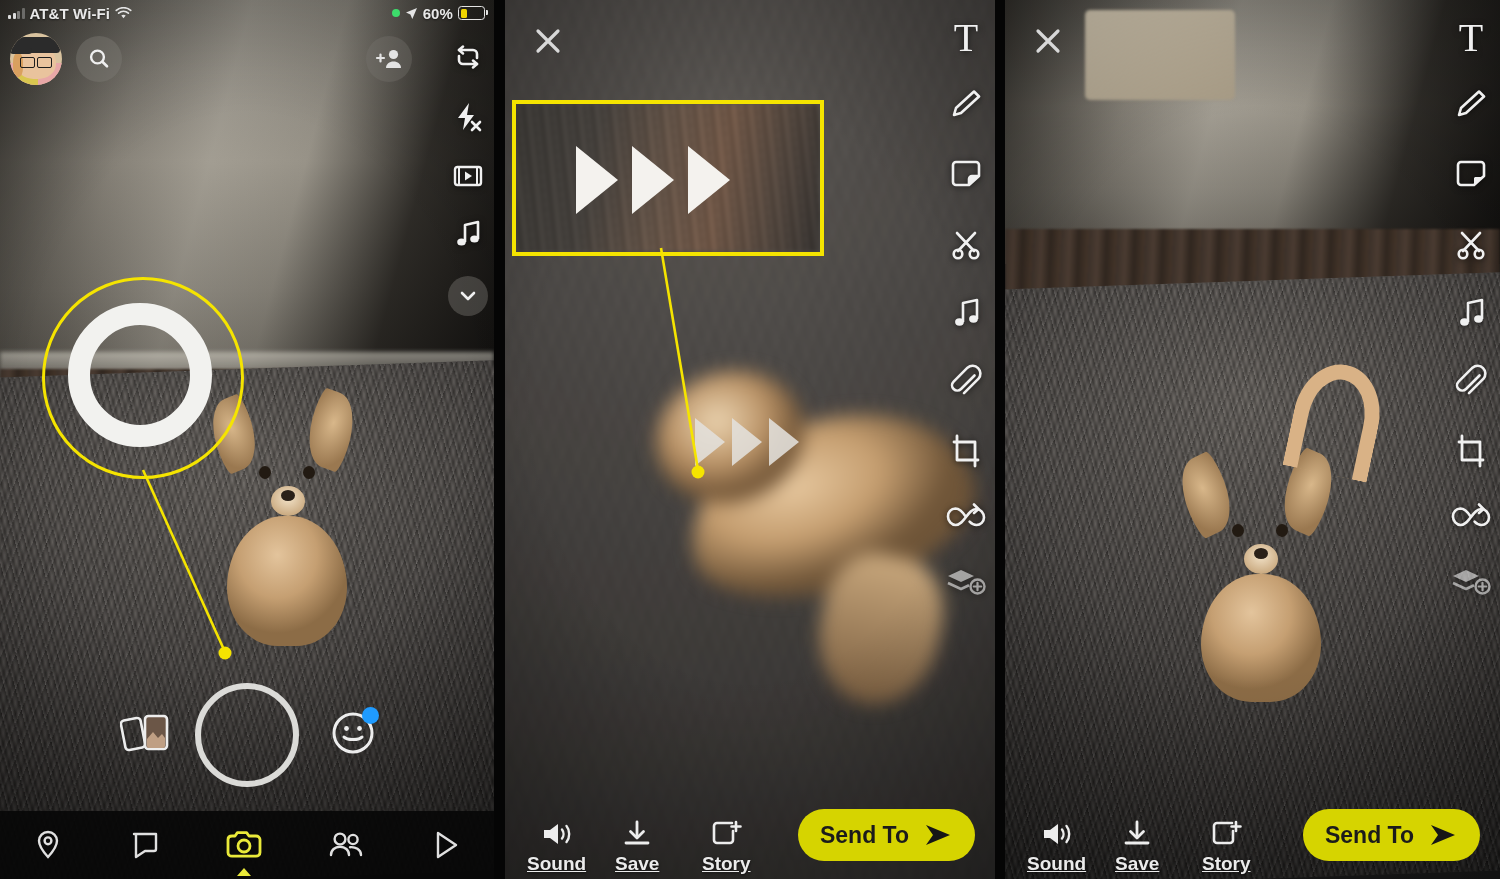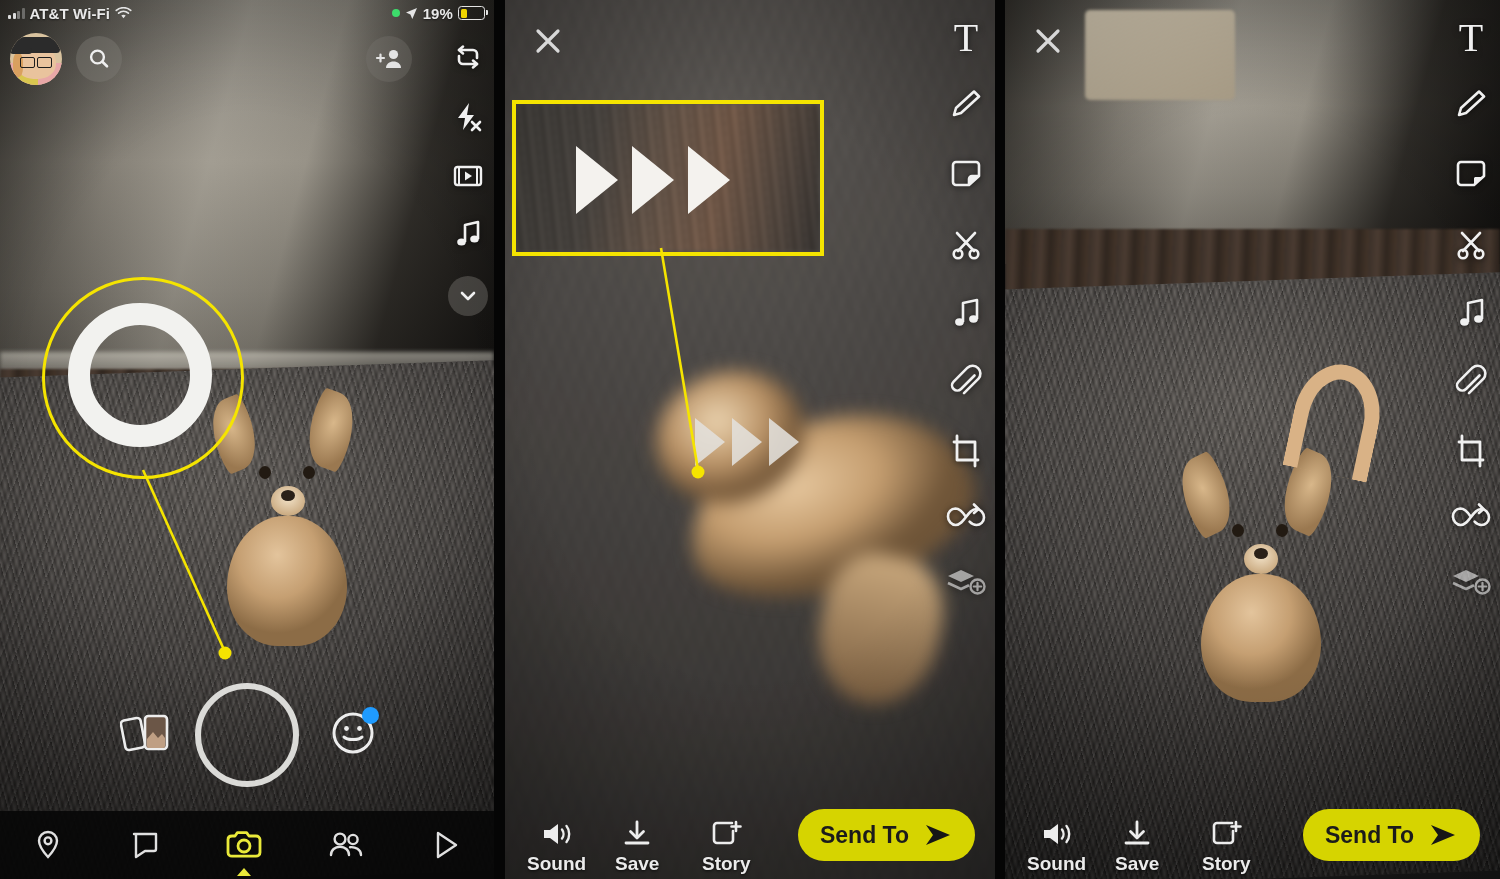--- a/index.html
+++ b/index.html
@@ -97,21 +97,21 @@
         border-right:7px solid transparent;border-bottom:8px solid #e9e93a;}
 
   
   .editrail{position:absolute;right:8px;top:18px;display:flex;flex-direction:column;align-items:center;gap:26px;}
   .editrail .ic{filter:drop-shadow(0 1px 3px rgba(0,0,0,.65));}
   .closebtn{position:absolute;left:28px;top:26px;}
 
   
   .editbar{position:absolute;left:0;right:0;bottom:0;height:84px;}
   .ebtn{position:absolute;bottom:4px;display:flex;flex-direction:column;align-items:center;gap:4px;
-        color:#ebebeb;font-size:19px;font-weight:600;text-shadow:0 1px 3px rgba(0,0,0,.7);}
+        color:#ebebeb;font-size:19px;font-weight:600;text-shadow:0 1px 3px rgba(0,0,0,.7);text-decoration:underline;}
   .sendto{position:absolute;right:20px;bottom:18px;height:52px;padding:0 22px;border-radius:26px;
         background:#d6d400;display:flex;align-items:center;gap:14px;
         color:#1b1b1b;font-size:23px;font-weight:700;}
 
   
   .anno{position:absolute;inset:0;pointer-events:none;}
   .anno svg{position:absolute;inset:0;width:100%;height:100%;overflow:visible;}
   .callout-ring{position:absolute;border-radius:50%;border:3px solid #f5e400;}
   .zoomwhitering{position:absolute;border-radius:50%;border:22px solid #f2f2ef;}
   .callout-box{position:absolute;border:4px solid #f5e400;overflow:hidden;}
@@ -165,21 +165,21 @@
           <path d="M8.5 11.2l2.2-2.6a3.4 3.4 0 0 0-4.4 0z" fill="#e4e4e4"></path>
           <path d="M3.6 6.1a7.6 7.6 0 0 1 9.8 0" stroke="#e4e4e4" stroke-width="1.7" fill="none" stroke-linecap="round"></path>
           <path d="M1.3 3.4a11 11 0 0 1 14.4 0" stroke="#e4e4e4" stroke-width="1.7" fill="none" stroke-linecap="round"></path>
         </svg>
       </div>
       <div class="sb-right">
         <span class="greendot"></span>
         <svg width="13" height="13" viewBox="0 0 13 13">
           <path d="M12 1L1 5.6l4.4 1.9L7.3 12z" fill="#e4e4e4"></path>
         </svg>
-        <span>19%</span>
+        <span>60%</span>
         <span class="battery">
             <i></i>
           </span>
       </div>
     </div>
 
     <div style="position:absolute;left:10px;top:33px;">
       <div class="avatar">
         <div style="position:absolute;left:0;right:0;bottom:0;height:22px;background:#e8a7a7;"></div>
         <div style="position:absolute;left:8px;bottom:0;width:20px;height:24px;background:#d9c64f;"></div>

